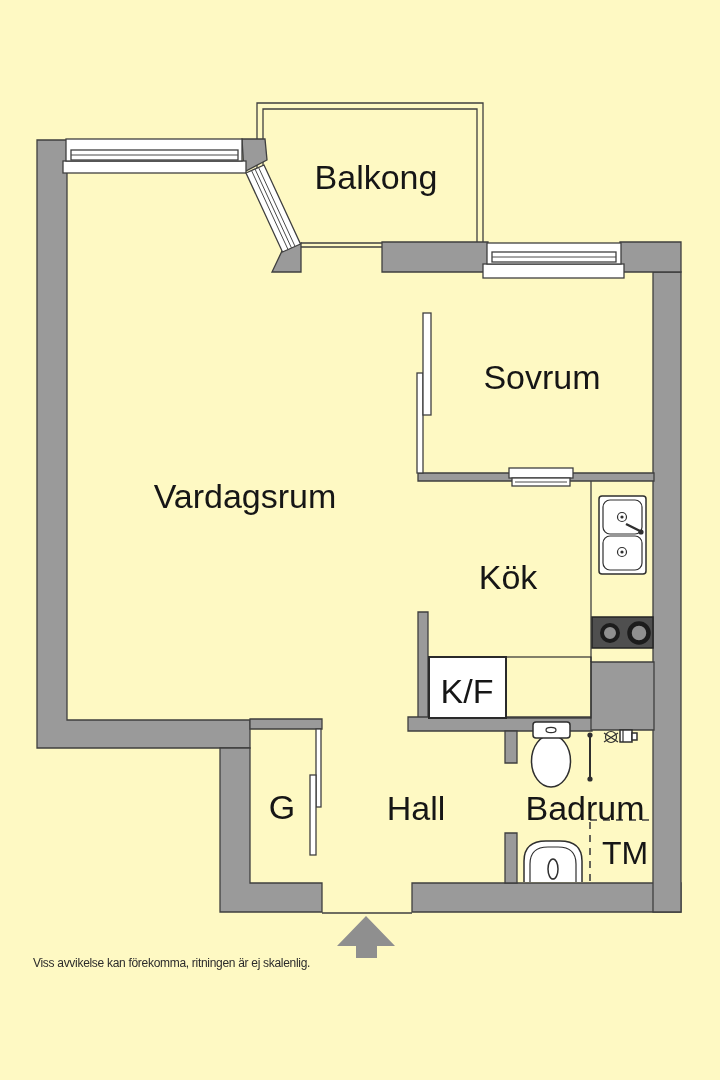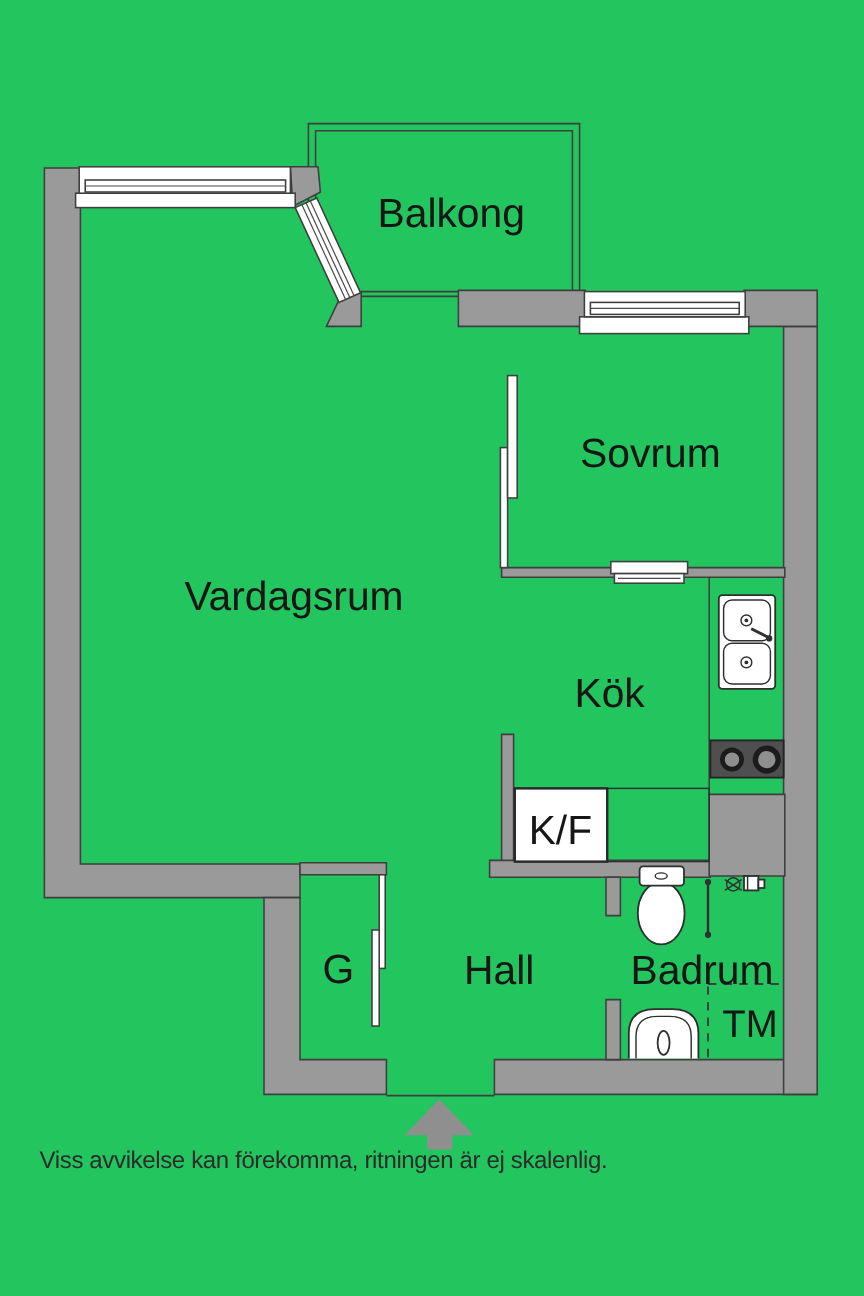--- a/index.html
+++ b/index.html
@@ -1,34 +1,34 @@
 <!DOCTYPE html>
 <html><head>
 <meta charset="utf-8">
 <style>
   html,body{margin:0;padding:0;background:#ffffff;}
-  .canvas{position:relative;width:720px;height:1080px;background:#22c55e;overflow:hidden;
+  .canvas{position:relative;width:720px;height:1080px;background:#fef9c3;overflow:hidden;
           font-family:"Liberation Sans", sans-serif;}
   svg{position:absolute;left:0;top:0;}
   .wall{fill:#9a9a9a;stroke:#3f3f3f;stroke-width:1.3;}
   .thinwall{fill:#ffffff;stroke:#3f3f3f;stroke-width:1.3;}
   .win{fill:#ffffff;stroke:#3f3f3f;stroke-width:1.3;}
   .ln{stroke:#3f3f3f;stroke-width:1.3;fill:none;}
   .lnthin{stroke:#4a4a4a;stroke-width:1;fill:none;}
   .fix{fill:#ffffff;stroke:#2f2f2f;stroke-width:1.5;}
   .fixthin{fill:none;stroke:#2f2f2f;stroke-width:1.2;}
   .stove{fill:#4f4f4f;stroke:#242424;stroke-width:1.5;}
   .burner{fill:#8f8f8f;stroke:#1c1c1c;}
   .dash{stroke:#3f3f3f;stroke-width:1.6;fill:none;stroke-dasharray:7 6;}
   .screen{stroke:#2f2f2f;stroke-width:2;fill:none;}
   .dot{fill:#2f2f2f;stroke:none;}
   .arrow{fill:#8f8f8f;stroke:none;}
   .lbl{font-family:"Liberation Sans", sans-serif;font-size:34px;fill:#161616;text-anchor:middle;}
   .lbl-sm{font-family:"Liberation Sans", sans-serif;font-size:32px;fill:#161616;text-anchor:middle;}
-  .disclaimer{position:absolute;left:33px;top:956px;font-size:20px;letter-spacing:-0.3px;color:#2b2b2b;}
+  .disclaimer{position:absolute;left:33px;top:956px;font-size:12px;letter-spacing:-0.3px;color:#2b2b2b;}
 </style>
 </head>
 <body>
 
 <div class="canvas">
 <svg width="720" height="1080" viewBox="0 0 720 1080">
 
   <g>
     <path class="ln" d="M257,170 L257,103 L483,103 L483,242"></path>
     <path class="ln" d="M263,167 L263,109 L477,109 L477,242"></path>

